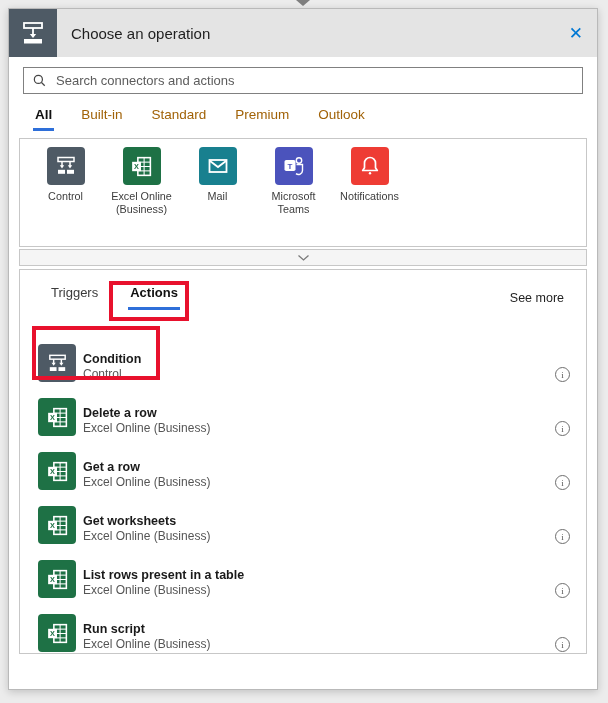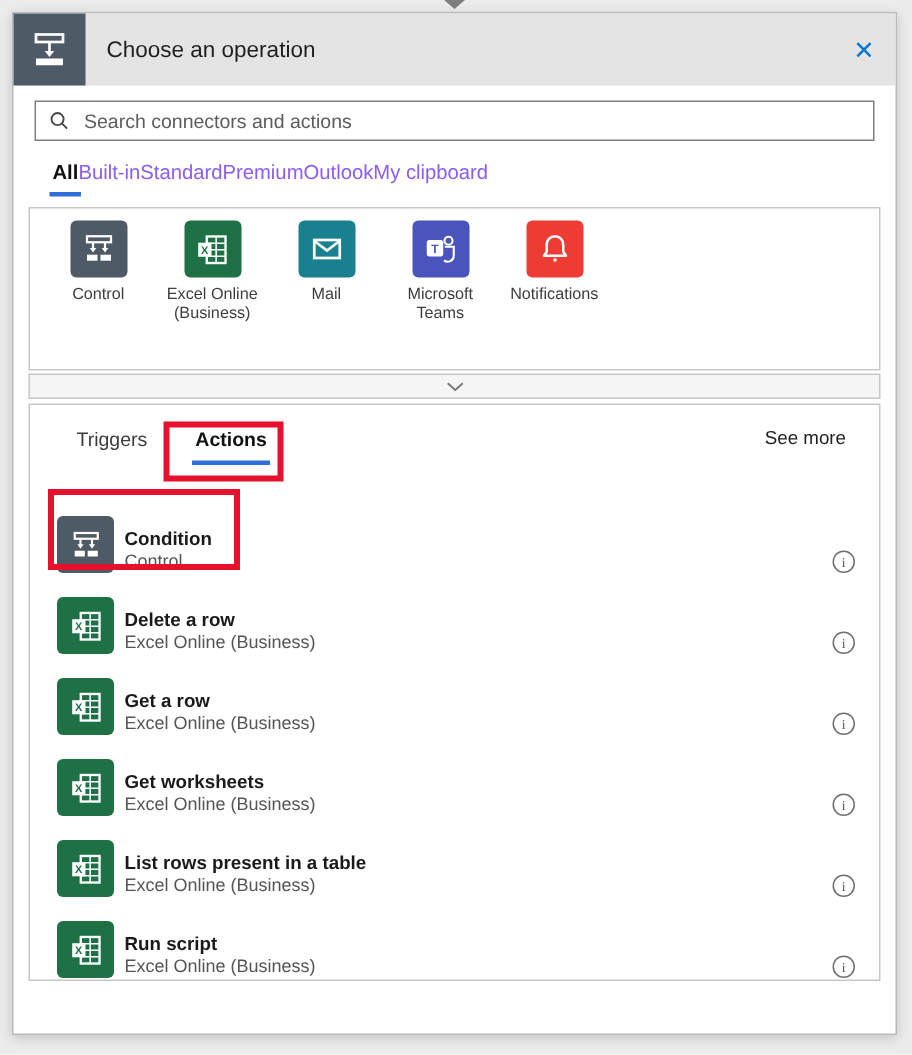--- a/index.html
+++ b/index.html
@@ -27,39 +27,39 @@
     line-height:1;cursor:pointer;user-select:none;}
   .close-btn::before{content:"\2715";}
   
   .search-wrap{margin:10px 14px 0;height:27px;border:1px solid #808080;
     display:flex;align-items:center;box-sizing:border-box;background:#fff;padding:0 8px;}
   .search-wrap svg{flex:0 0 auto;}
   .search-input{border:none;outline:none;flex:1;font-size:13px;color:#a16207;
     margin-left:7px;font-family:"Liberation Sans",sans-serif;background:transparent;}
   .search-input::placeholder{color:#5c5c5c;}
   
-  .cat-tabs{display:flex;margin:13px 0 0 26px;}
-  .cat-tab{font-size:13.5px;color:#8b5cf6;padding-bottom:9px;position:relative;cursor:pointer;}
+  .cat-tabs{display:flex;gap:29px;margin:13px 0 0 26px;}
+  .cat-tab{font-size:13.5px;color:#a16207;padding-bottom:9px;position:relative;cursor:pointer;}
   .cat-tab.selected{font-weight:bold;color:#111;}
   .cat-tab.selected::after{content:"";position:absolute;left:-2px;right:-2px;bottom:0;
     height:3px;background:#2e6fd9;}
   
   .grid-panel{margin:7px 10px 0;border:1px solid #c7c7c7;box-sizing:border-box;
     height:109px;display:flex;align-items:flex-start;padding:8px 4px 0 9px;background:#fff;}
   .tile{width:73px;margin-right:3px;text-align:center;cursor:pointer;}
   .tile-icon{width:38px;height:38px;border-radius:4px;margin:0 auto;
     display:flex;align-items:center;justify-content:center;}
   .tile-label{margin-top:5px;font-size:10.8px;line-height:13px;color:#3d3d3d;}
   
   .collapse-strip{margin:2px 10px 0;height:17px;border:1px solid #c7c7c7;background:#f5f5f5;
     display:flex;align-items:center;justify-content:center;box-sizing:border-box;cursor:pointer;}
   
   .results-panel{margin:3px 10px 0;border:1px solid #c7c7c7;background:#fff;height:385px;
     box-sizing:border-box;position:relative;}
-  .results-header{display:flex;align-items:flex-start;padding:15px 22px 0 27px;}
+  .results-header{display:flex;align-items:center;padding:15px 22px 0 27px;}
   .r-tab{font-size:13px;color:#3b3b3b;margin-right:24px;padding:0 4px 10px 4px;
     position:relative;cursor:pointer;}
   .r-tab.selected{font-weight:bold;color:#111;}
   .r-tab.selected::after{content:"";position:absolute;left:2px;right:2px;bottom:0;
     height:3px;background:#2e6fd9;}
   .see-more{margin-left:auto;font-size:12.5px;color:#1f1f1f;cursor:pointer;}
   .rows{margin-top:18px;}
   .op-row{display:flex;align-items:flex-end;height:54px;padding:0 16px 0 18px;
     box-sizing:border-box;cursor:pointer;}
   .op-icon{width:38px;height:38px;border-radius:4px;flex:0 0 auto;
@@ -103,21 +103,20 @@
     </svg>
     <input class="search-input" type="text" placeholder="Search connectors and actions" style="">
   </div>
 
   <div class="cat-tabs">
       <div class="cat-tab selected">All</div>
       <div class="cat-tab">Built-in</div>
       <div class="cat-tab">Standard</div>
       <div class="cat-tab">Premium</div>
       <div class="cat-tab">Outlook</div>
-      <div class="cat-tab">My clipboard</div>
     </div>
 
   <div class="grid-panel">
       <div class="tile">
         <div class="tile-icon" style="background: rgb(78, 90, 101);">
           <svg width="26" height="26" viewBox="0 0 26 26">
      <rect x="5" y="4.5" width="16" height="4" fill="none" stroke="#fff" stroke-width="1.5"></rect>
      <line x1="9" y1="8.5" x2="9" y2="13.2" stroke="#fff" stroke-width="1.5"></line>
      <line x1="17" y1="8.5" x2="17" y2="13.2" stroke="#fff" stroke-width="1.5"></line>
      <path d="M6.8 12.3 h4.4 L9 15.4 Z" fill="#fff"></path>

